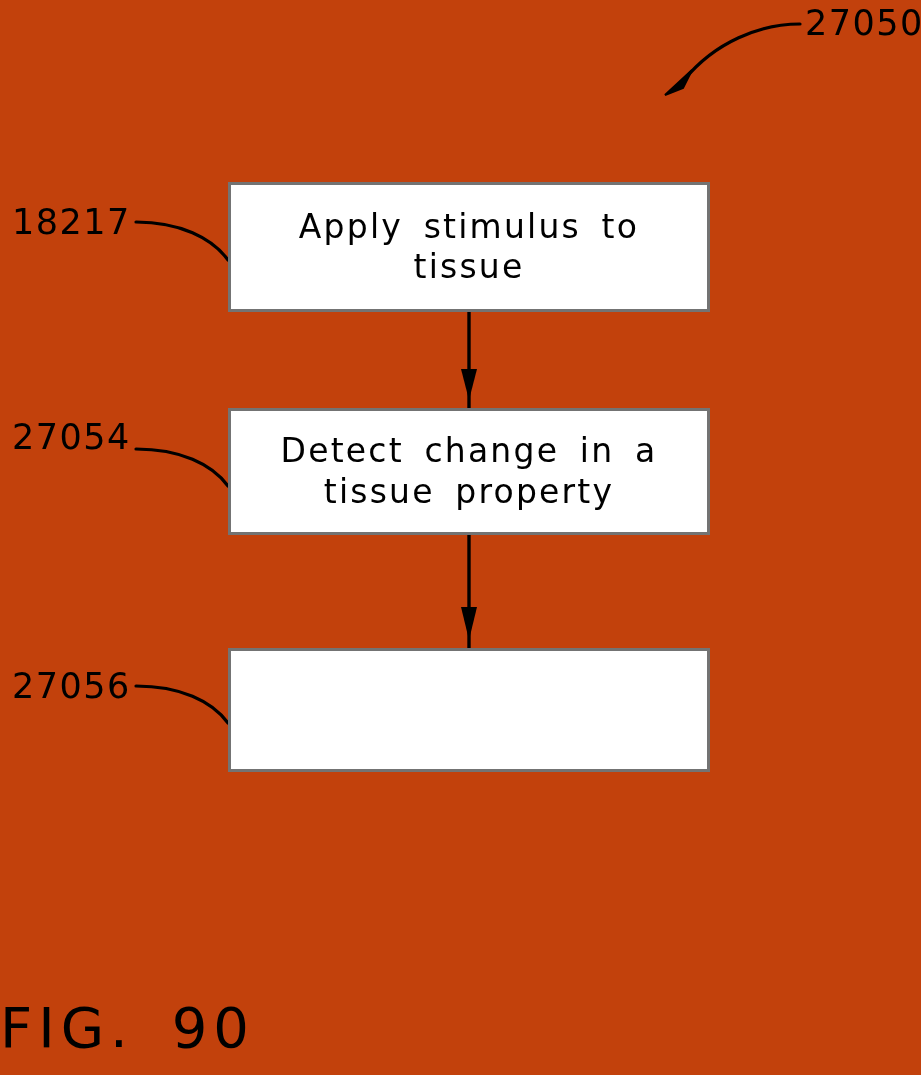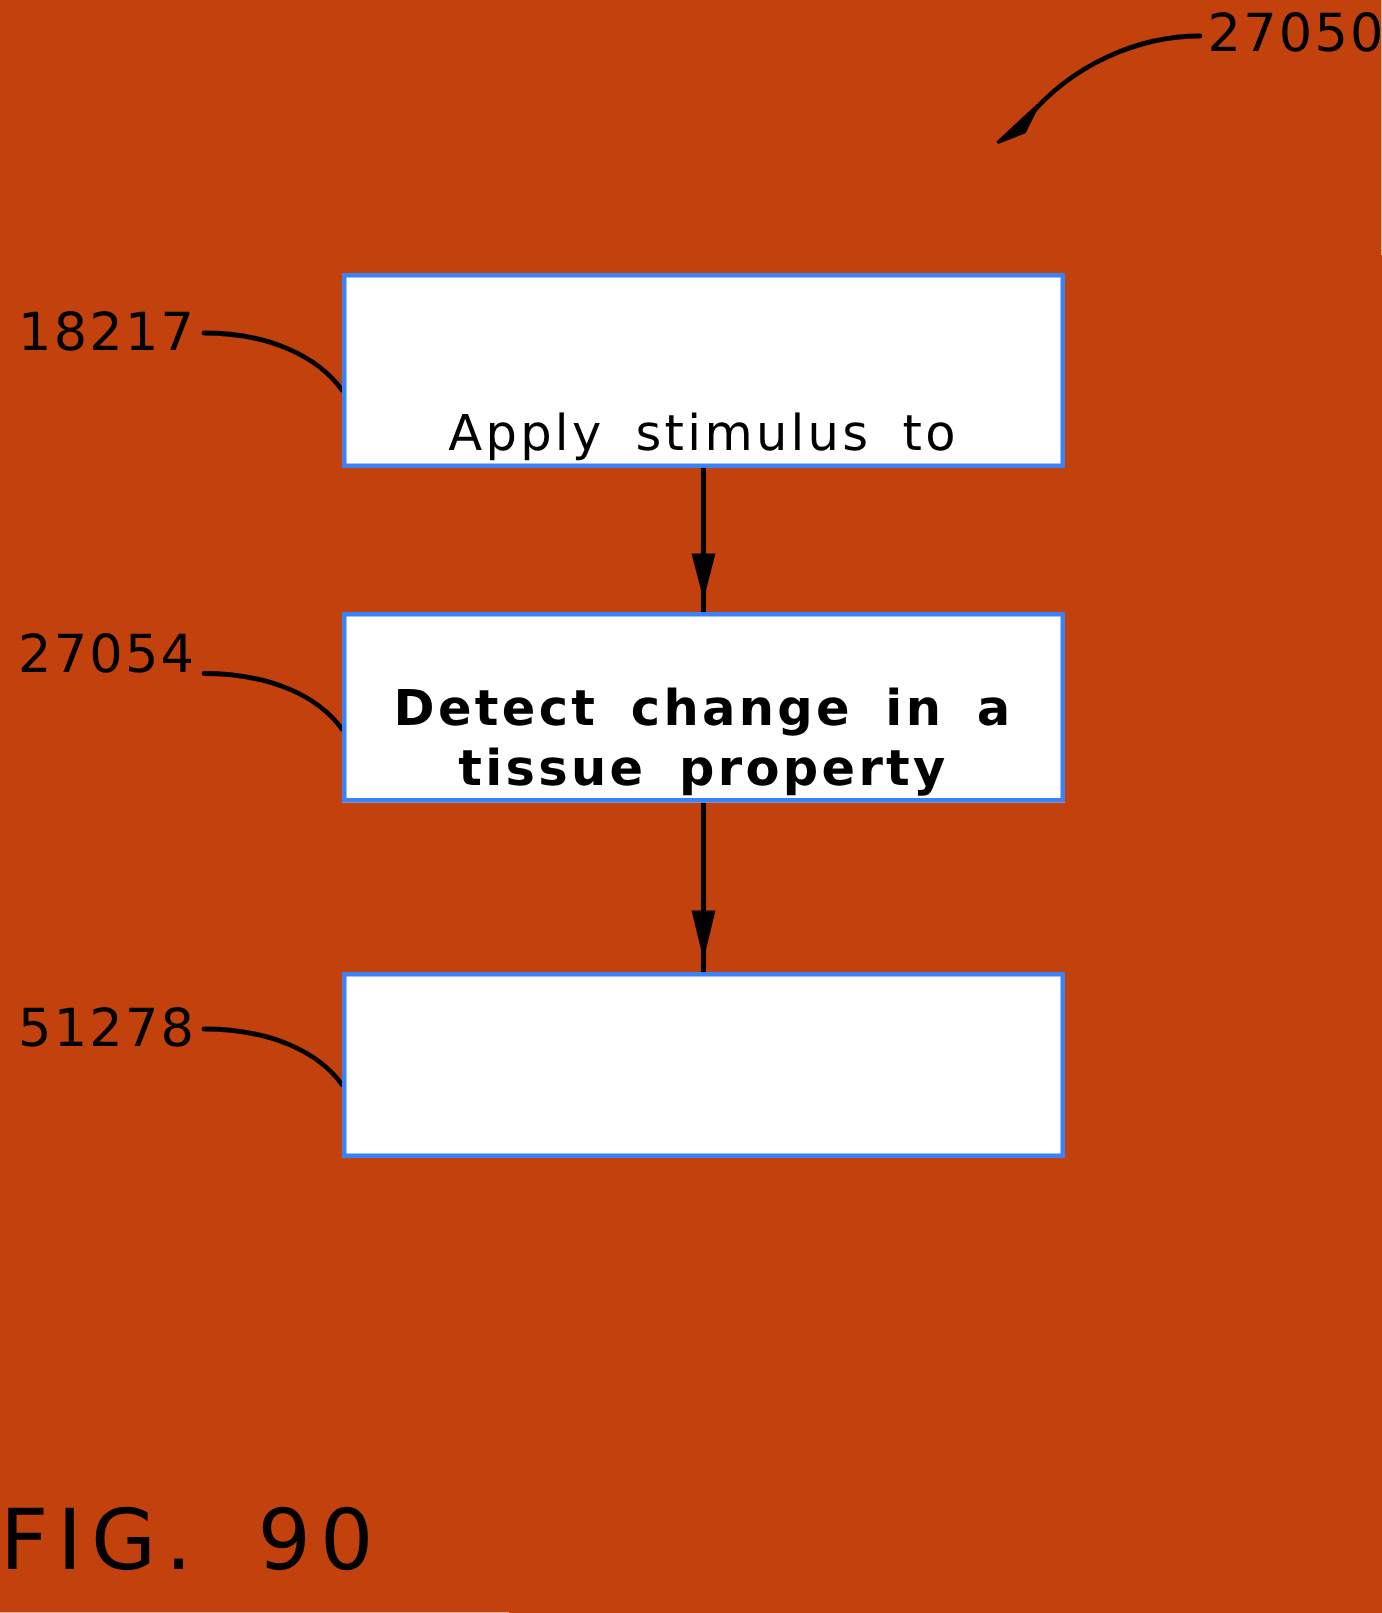--- a/index.html
+++ b/index.html
@@ -29,25 +29,25 @@
     position: absolute;
     font-family: "DejaVu Sans", sans-serif;
     font-size: 35px;
     letter-spacing: 1.5px;
     color: #000000;
     white-space: nowrap;
     line-height: 1;
   }
   .proc-box {
     position: absolute;
-    border: 3px solid #3b82f6;
+    border: 3px solid #737373;
     background: #ffffff;
     box-sizing: border-box;
     display: flex;
-    align-items: flex-end;
+    align-items: center;
     justify-content: center;
   }
   .proc-box-label {
     font-family: "DejaVu Sans", sans-serif;
     font-size: 33px;
     letter-spacing: 2.2px;
     word-spacing: 8px;
     color: #000000;
     text-align: center;
     line-height: 1.22;
@@ -101,32 +101,33 @@
     </g>
 
   </svg>
 
   <div class="ref-num" style="left:805px; top:6px;">27050</div>
 
   <div class="ref-num" style="left:12px; top:205px;">18217</div>
   <div class="proc-box" style="left:228px; top:182px; width:482px; height:130px;">
     <div class="proc-box-label">
       <span>Apply stimulus to</span><br>
+      <span>tissue</span>
     </div>
   </div>
 
   <div class="ref-num" style="left:12px; top:420px;">27054</div>
-  <div class="proc-box" style="left:228px; top:408px; width:482px; height:127px;font-weight:bold;">
+  <div class="proc-box" style="left:228px; top:408px; width:482px; height:127px;">
     <div class="proc-box-label">
       <span>Detect change in a</span><br>
       <span>tissue property</span>
     </div>
   </div>
 
-  <div class="ref-num" style="left:12px; top:669px;">51278</div>
+  <div class="ref-num" style="left:12px; top:669px;">27056</div>
   <div class="proc-box" style="left:228px; top:648px; width:482px; height:124px;">
     <div class="proc-box-label">
       <br>
     </div>
   </div>
 
   <div id="fig-caption">FIG. 90</div>
 
 </div>
 

